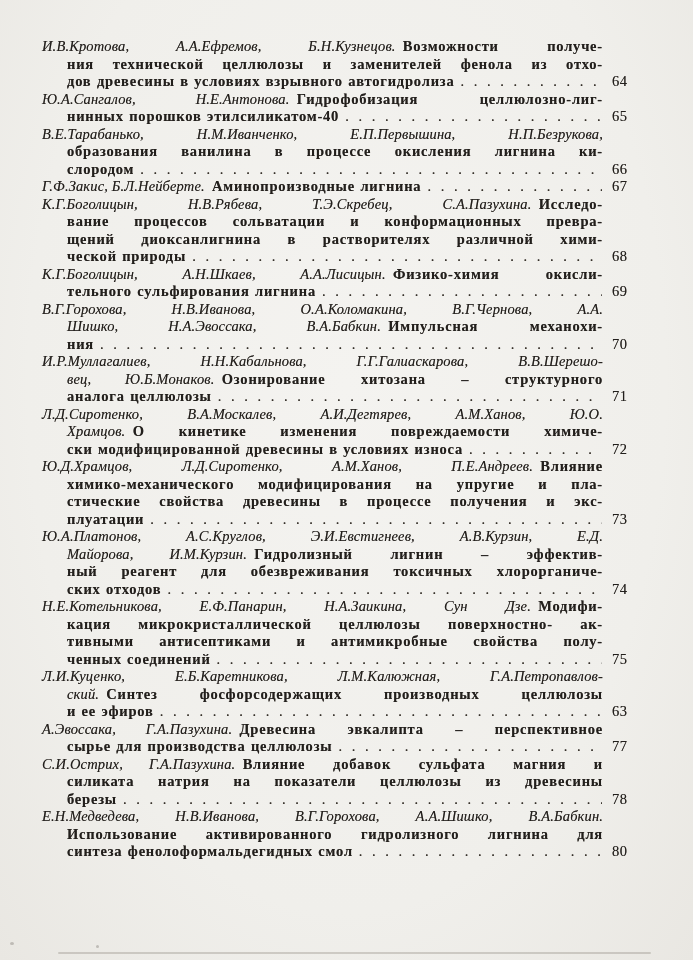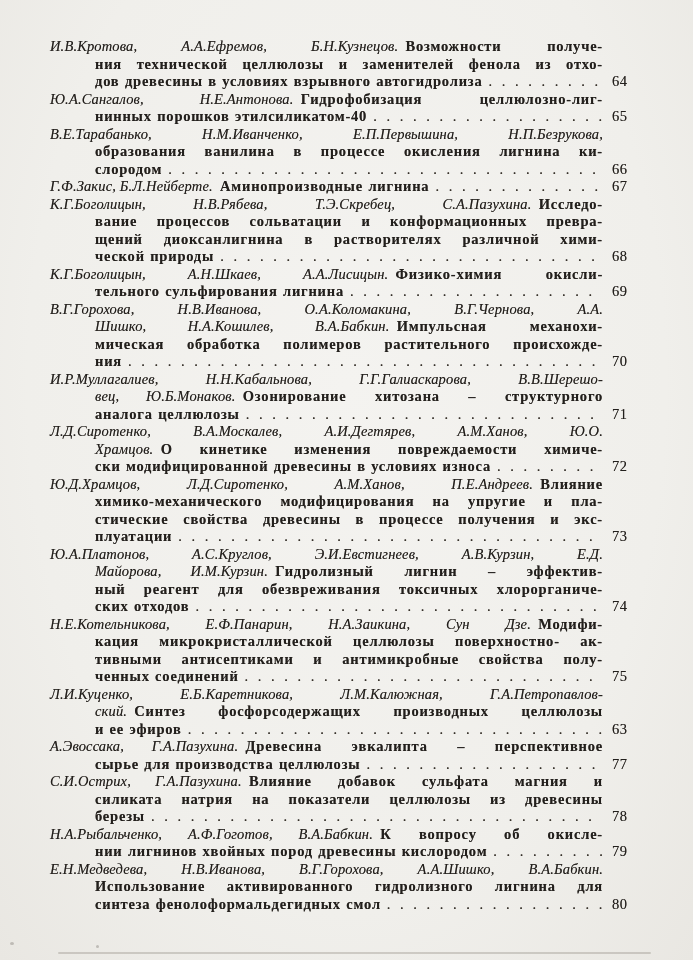--- a/index.html
+++ b/index.html
@@ -13,25 +13,25 @@
     position: absolute; inset: 0;
     padding: 38px 53px 0 38px;
   }
   .toc { width: 602px; }
   .entry { margin: 0; }
   .line {
     line-height: 17.5px;
     font-size: 14.5px;
     text-align: justify;
     text-align-last: justify;
-    margin-left: 57px;
+    margin-left: 29px;
     margin-right: 37px;
     text-shadow: 0 0 0.5px rgba(35,28,22,0.55);
   }
-  .line.first { margin-left: 12px; }
+  .line.first { margin-left: 4px; }
   .line.last {
     display: flex;
     align-items: flex-end;
     text-align: left;
     text-align-last: left;
     margin-right: 0;
   }
   .authors { font-style: italic; letter-spacing: 0.01em; }
   .authors:not(:last-child) { margin-right: 0.5em; }
   .title { font-weight: bold; letter-spacing: 0.055em; word-spacing: 0.07em; }
@@ -117,22 +117,21 @@
       <div class="entry">
         <div class="line first"><span class="authors">К.Г.Боголицын, А.Н.Шкаев, А.А.Лисицын.</span><span class="title">Физико-химия окисли-</span></div>
         <div class="line last">
           <span class="title">тельного сульфирования лигнина</span>
           <span class="leader"></span>
           <span class="pagenum">69</span>
         </div>
       </div>
       <div class="entry">
         <div class="line first"><span class="authors">В.Г.Горохова, Н.В.Иванова, О.А.Коломакина, В.Г.Чернова, А.А.</span></div>
-        <div class="line"><span class="authors">Шишко, Н.А.Кошилев, В.А.Бабкин.</span><span class="title">Импульсная механохи-</span></div>
-        <div class="line"><span class="title">мическая обработка полимеров растительного происхожде-</span></div>
+        <div class="line"><span class="authors">Шишко, Н.А.Эвоссака, В.А.Бабкин.</span><span class="title">Импульсная механохи-</span></div>
         <div class="line last">
           <span class="title">ния</span>
           <span class="leader"></span>
           <span class="pagenum">70</span>
         </div>
       </div>
       <div class="entry">
         <div class="line first"><span class="authors">И.Р.Муллагалиев, Н.Н.Кабальнова, Г.Г.Галиаскарова, В.В.Шерешо-</span></div>
         <div class="line"><span class="authors">вец, Ю.Б.Монаков.</span><span class="title">Озонирование хитозана – структурного</span></div>
         <div class="line last">
@@ -197,28 +196,20 @@
           <span class="pagenum">77</span>
         </div>
       </div>
       <div class="entry">
         <div class="line first"><span class="authors">С.И.Острих, Г.А.Пазухина.</span><span class="title">Влияние добавок сульфата магния и</span></div>
         <div class="line"><span class="title">силиката натрия на показатели целлюлозы из древесины</span></div>
         <div class="line last">
           <span class="title">березы</span>
           <span class="leader"></span>
           <span class="pagenum">78</span>
-        </div>
-      </div>
-      <div class="entry">
-        <div class="line first"><span class="authors">Н.А.Рыбальченко, А.Ф.Гоготов, В.А.Бабкин.</span><span class="title">К вопросу об окисле-</span></div>
-        <div class="line last">
-          <span class="title">нии лигнинов хвойных пород древесины кислородом</span>
-          <span class="leader"></span>
-          <span class="pagenum">79</span>
         </div>
       </div>
       <div class="entry">
         <div class="line first"><span class="authors">Е.Н.Медведева, Н.В.Иванова, В.Г.Горохова, А.А.Шишко, В.А.Бабкин.</span></div>
         <div class="line"><span class="title">Использование активированного гидролизного лигнина для</span></div>
         <div class="line last">
           <span class="title">синтеза фенолоформальдегидных смол</span>
           <span class="leader"></span>
           <span class="pagenum">80</span>
         </div>

